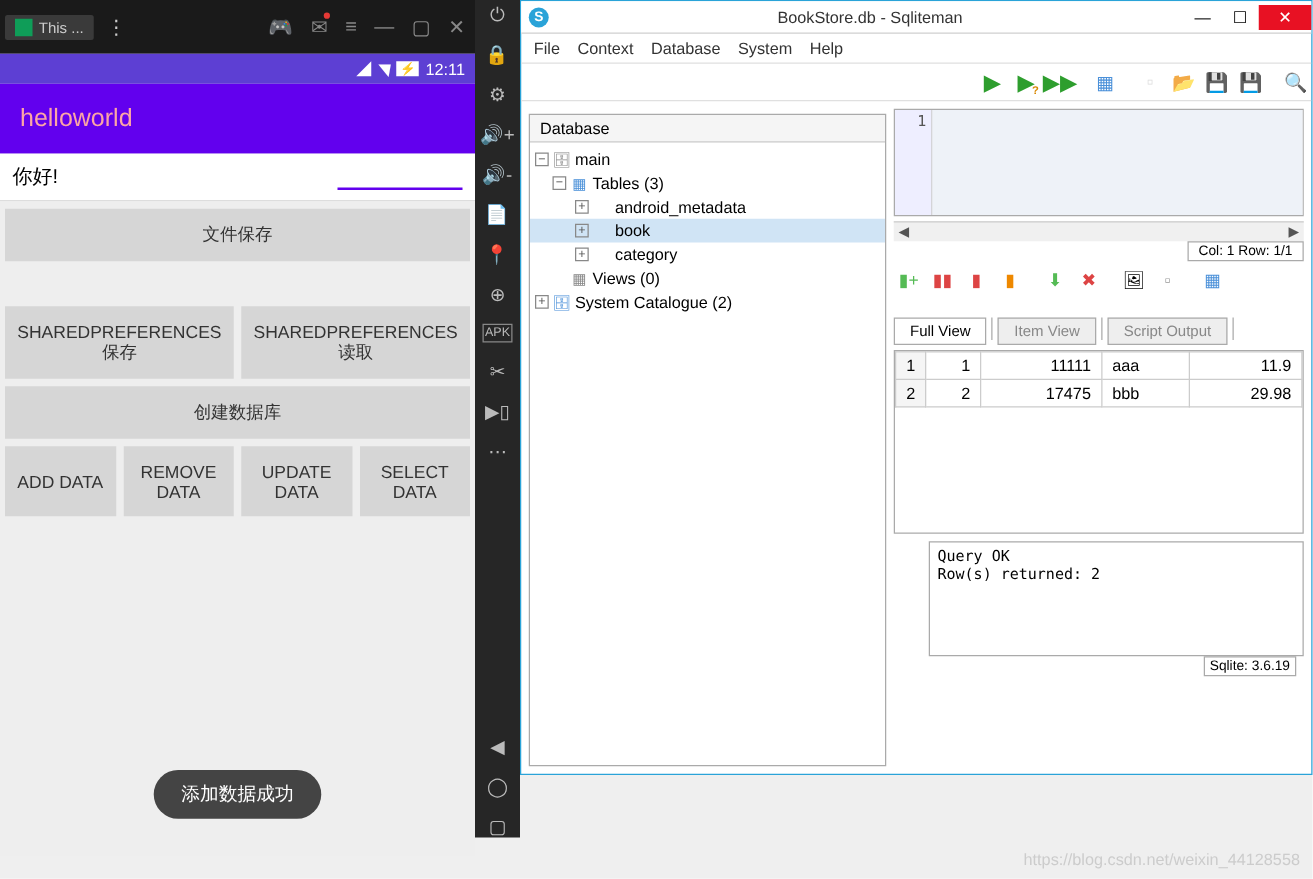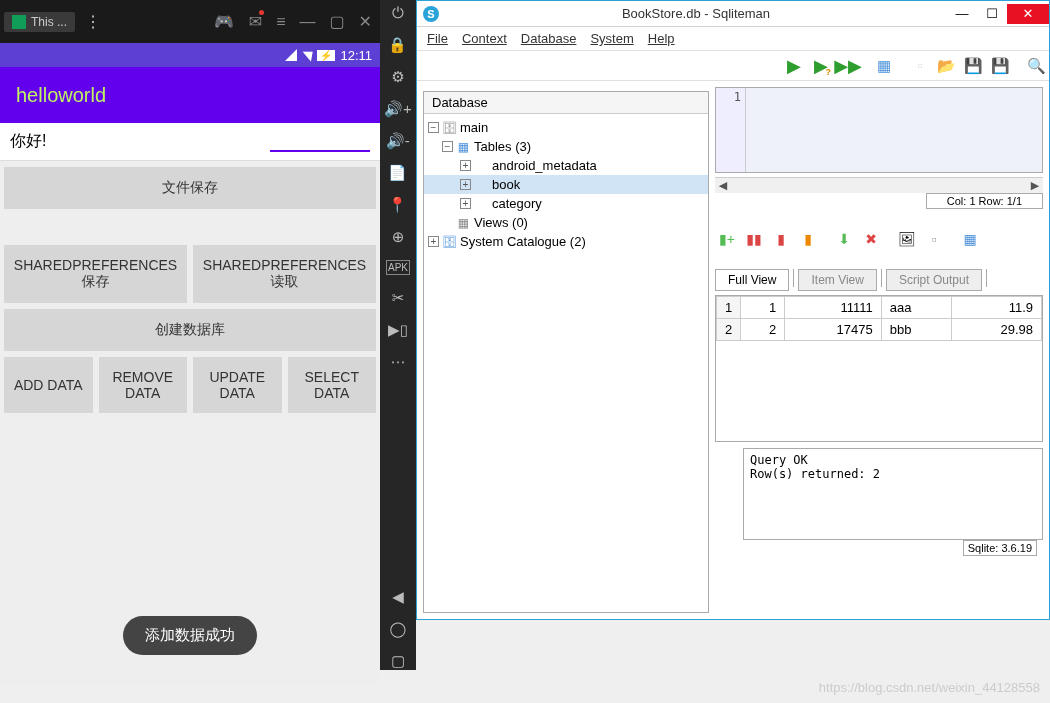--- a/index.html
+++ b/index.html
@@ -9,21 +9,21 @@
 .android-topbar { height: 43px; background: #1a1a1a; display: flex; align-items: center; color: #ccc; font-size: 12px; }
 .tab-chip { background: #3a3a3a; padding: 3px 8px; margin-left: 4px; display: flex; align-items: center; gap: 5px; border-radius: 2px; }
 .green-sq { width: 14px; height: 14px; background: #0f9d58; display: inline-block; }
 .top-dots { margin-left: 10px; font-size: 16px; }
 .top-icons { margin-left: auto; display: flex; gap: 14px; padding-right: 8px; font-size: 16px; color: #888; align-items: center;}
 .red-dot { position: relative; }
 .red-dot::after { content: ''; position: absolute; top: -2px; right: -2px; width: 5px; height: 5px; background: #e53935; border-radius: 50%; }
 
 .status-bar { height: 24px; background: #5d3fd3; display: flex; justify-content: flex-end; align-items: center; color: #fff; font-size: 13px; padding-right: 8px; gap: 5px; }
 .wifi-tri { width: 0; height: 0; border-left: 12px solid transparent; border-bottom: 12px solid white; }
-.app-header { height: 56px; background: #6200ee; color: #bef264; display: flex; align-items: center; padding-left: 16px; font-size: 20px; }
+.app-header { height: 56px; background: #6200ee; color: #fca5a5; display: flex; align-items: center; padding-left: 16px; font-size: 20px; }
 .app-body { background: #eeeeee; padding: 0; height: calc(100% - 108px); position: relative; }
 .input-row { background: #fff; padding: 8px 10px; font-size: 16px; border-bottom: 1px solid #ddd; display: flex; }
 .input-row .text { flex: 1; }
 .underline-box { width: 100px; border-bottom: 2px solid #6200ee; }
 
 .btn-grey { background: #d6d6d6; border: none; color: #333; font-size: 14px; padding: 12px 6px; text-align: center; cursor: pointer; }
 .btn-row { display: flex; gap: 6px; margin-top: 6px; padding: 0 4px; }
 .btn-row .btn-grey { flex: 1; }
 .btn-full { width: calc(100% - 8px); margin: 6px 4px 0; display: block; }
 
@@ -35,21 +35,21 @@
 
 .sqliteman { position: absolute; left: 416px; top: 0; width: 634px; height: 620px; background: #fff; border: 1px solid #2aa3d8; }
 .win-title { height: 26px; background: #fff; border-bottom: 1px solid #d0d0d0; display: flex; align-items: center; font-size: 13px; }
 .win-logo { width: 16px; height: 16px; background: #2aa3d8; border-radius: 50%; margin: 0 6px; display: flex; align-items: center; justify-content: center; color: #fff; font-size: 11px; font-weight: bold; }
 .win-title-text { flex: 1; text-align: center; color: #333; }
 .win-btns { display: flex; }
 .win-btn { width: 30px; height: 20px; display: flex; align-items: center; justify-content: center; font-size: 13px; cursor: pointer; }
 .win-close { background: #e81123; color: #fff; width: 42px; }
 
 .menu-bar { height: 24px; display: flex; align-items: center; gap: 14px; padding-left: 10px; font-size: 13px; color: #333; border-bottom: 1px solid #e0e0e0; }
-.menu-bar span { cursor: pointer; text-decoration: underline; }
+.menu-bar span { cursor: pointer; }
 
 .toolbar { height: 30px; display: flex; align-items: center; padding-left: 8px; gap: 3px; border-bottom: 1px solid #e0e0e0; }
 .sep { width: 6px; }
 .tb-btn { width: 24px; height: 24px; display: flex; align-items: center; justify-content: center; font-size: 15px; cursor: pointer; border: 1px solid transparent; }
 .play-green { color: #2e9e2e; font-size: 18px; }
 .play-q { position: relative; color: #2e9e2e; font-size: 18px;}
 .play-q::after { content: '?'; position: absolute; right: 1px; bottom: 0; font-size: 9px; color: #d88800; font-weight: bold; }
 
 .main-split { display: flex; height: calc(100% - 80px); }
 
@@ -71,21 +71,21 @@
 .db-icon { color: #888; } .tbl-icon { color: #4a90d9; } .view-icon { color: #888; } .sys-icon { color: #4a90d9; }
 
 .right-col { flex: 1; display: flex; flex-direction: column; padding: 6px 6px 0 0; }
 .sql-area { height: 86px; border: 1px solid #aaa; display: flex; background: #fff; margin-bottom: 4px; }
 .gutter { width: 30px; background: #eef; border-right: 1px solid #ccc; font-family: monospace; font-size: 12px; padding: 2px 4px; color: #555; text-align: right; }
 .sql-text { flex: 1; padding: 2px 4px; background: #eef2f8; }
 .scroll-bottom { height: 16px; background: #f0f0f0; border-top: 1px solid #ccc; display: flex; align-items: center; }
 .scroll-arrow { width: 16px; text-align: center; font-size: 11px; color: #555; cursor: pointer; }
 .scroll-track { flex: 1; }
 
-.status-right { text-align: left; font-size: 11px; border: 1px solid #aaa; padding: 1px 20px; margin-left: auto; width: fit-content; margin-bottom: 16px; }
+.status-right { text-align: left; font-size: 11px; border: 1px solid #aaa; padding: 1px 8px; margin-left: auto; width: fit-content; margin-bottom: 1px; }
 
 .mid-toolbar { height: 28px; display: flex; align-items: center; gap: 3px; }
 .mid-toolbar .tb-btn { font-size: 14px; }
 .db-add { color: #5b5; } .db-red { color: #d44; } .db-orange{ color: #e80; }
 
 .data-tabs { display: flex; font-family: monospace; font-size: 12px; margin-top: 16px; }
 
 .grid-wrap { border: 1px solid #aaa; margin-top: 4px; background: #fff; flex: 0 0 auto; }
 .grid { width: 100%; border-collapse: collapse; font-size: 13px; }
 .grid th, .grid td { border: 1px solid #ccc; padding: 3px 8px; }

